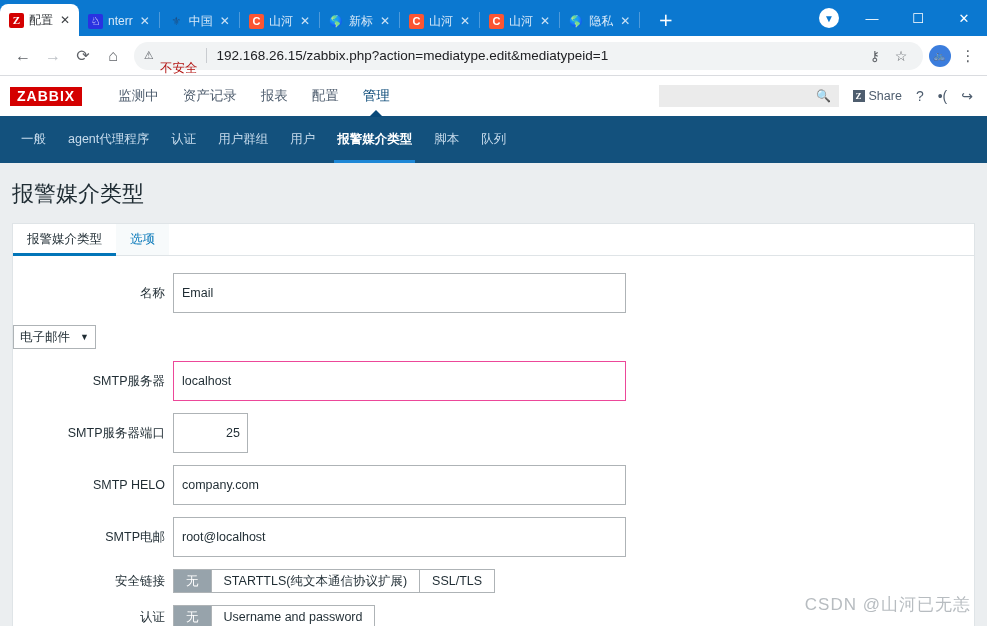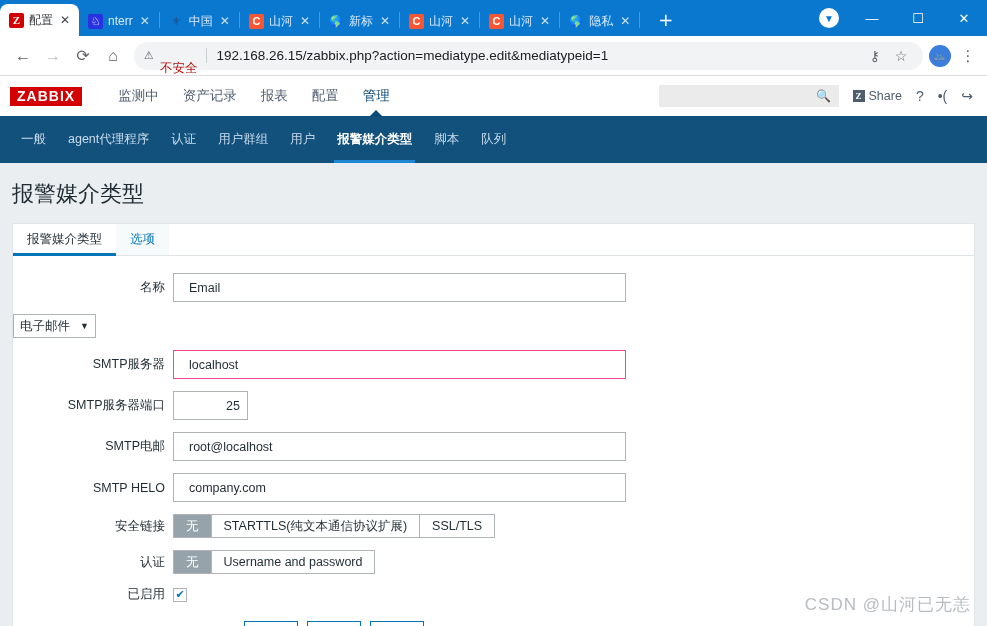--- a/index.html
+++ b/index.html
@@ -147,22 +147,22 @@
     content:"";position:absolute;left:0;right:0;bottom:-1px;height:3px;background:#0275b8;
   }
   .form{padding:17px 0 0 0;}
   .frow{display:flex;align-items:center;margin-bottom:12px;}
   .flabel{
     width:160px;text-align:right;padding-right:8px;box-sizing:border-box;
     font-size:12.5px;color:#1f2c33;
   }
   .fctl{display:flex;align-items:center;}
   .inp{
-    height:29px;box-sizing:border-box;border:1px solid #aeb3b6;background:#fff;
-    padding:0 15px;font-size:12.5px;color:#1f2c33;outline:none;
+    height:40px;box-sizing:border-box;border:1px solid #aeb3b6;background:#fff;
+    padding:0 8px;font-size:12.5px;color:#1f2c33;outline:none;
     font-family:"Liberation Sans",sans-serif;
   }
   .inp.wide{width:453px;}
   .inp.num{width:75px;text-align:right;padding-right:7px;}
   .inp.focused{border:1px solid #ec4899;}
   .sel{
     height:24px;border:1px solid #aeb3b6;background:#fff;font-size:12.5px;color:#1f2c33;
     padding:0 6px;display:flex;align-items:center;gap:10px;box-sizing:border-box;
   }
   .sel .chev{font-size:9px;color:#1f2c33;}
@@ -354,30 +354,30 @@
       </div>
 
       <div class="frow">
         <div class="flabel">SMTP服务器端口</div>
         <div class="fctl">
           <input class="inp num" value="25" style="">
         </div>
       </div>
 
       <div class="frow">
+        <div class="flabel">SMTP HELO</div>
+        <div class="fctl">
+          <input class="inp wide" value="company.com" style="">
+        </div>
+      </div>
+
+      <div class="frow">
         <div class="flabel">SMTP电邮</div>
         <div class="fctl">
           <input class="inp wide" value="root@localhost" style="">
-        </div>
-      </div>
-
-      <div class="frow">
-        <div class="flabel">SMTP HELO</div>
-        <div class="fctl">
-          <input class="inp wide" value="company.com" style="">
         </div>
       </div>
 
       <div class="frow">
         <div class="flabel">安全链接</div>
         <div class="fctl">
           <div class="radioset">
             <div class="opt selected">无</div>
             <div class="opt">STARTTLS(纯文本通信协议扩展)</div>
             <div class="opt">SSL/TLS</div>

